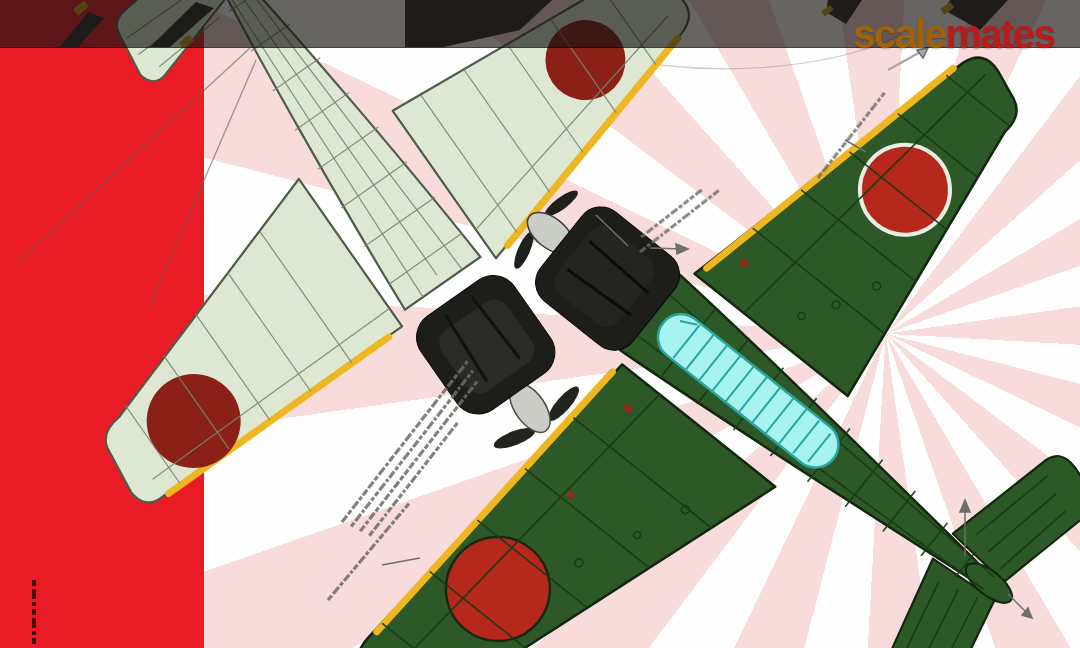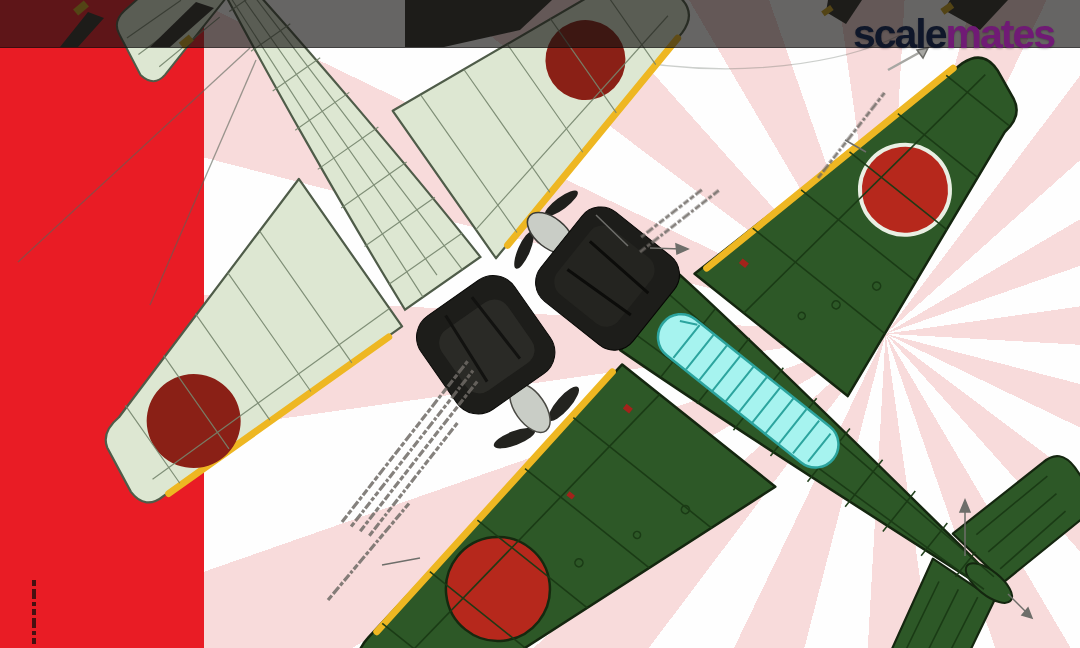--- a/index.html
+++ b/index.html
@@ -20,22 +20,22 @@
   .top-bar{
     position:absolute;left:0;top:0;width:1080px;height:47px;
     background:rgba(20,19,17,0.65);
     border-bottom:1px solid rgba(0,0,0,0.35);
   }
   .logo{
     position:absolute;top:14px;right:26px;
     font-size:41px;font-weight:bold;letter-spacing:-2px;line-height:1;
     text-shadow:0 1px 2px rgba(0,0,0,0.25);
   }
-  .logo .scale{color:#0f172a;}
-  .logo .mates{color:#701a75;}
+  .logo .scale{color:#a16207;}
+  .logo .mates{color:#b91c1c;}
 </style>
 </head>
 <body>
 
 <div class="canvas">
 
   <div class="rays"></div>
   <div class="red-stripe"></div>
 
   <svg class="artwork" width="1080" height="648" viewBox="0 0 1080 648">

